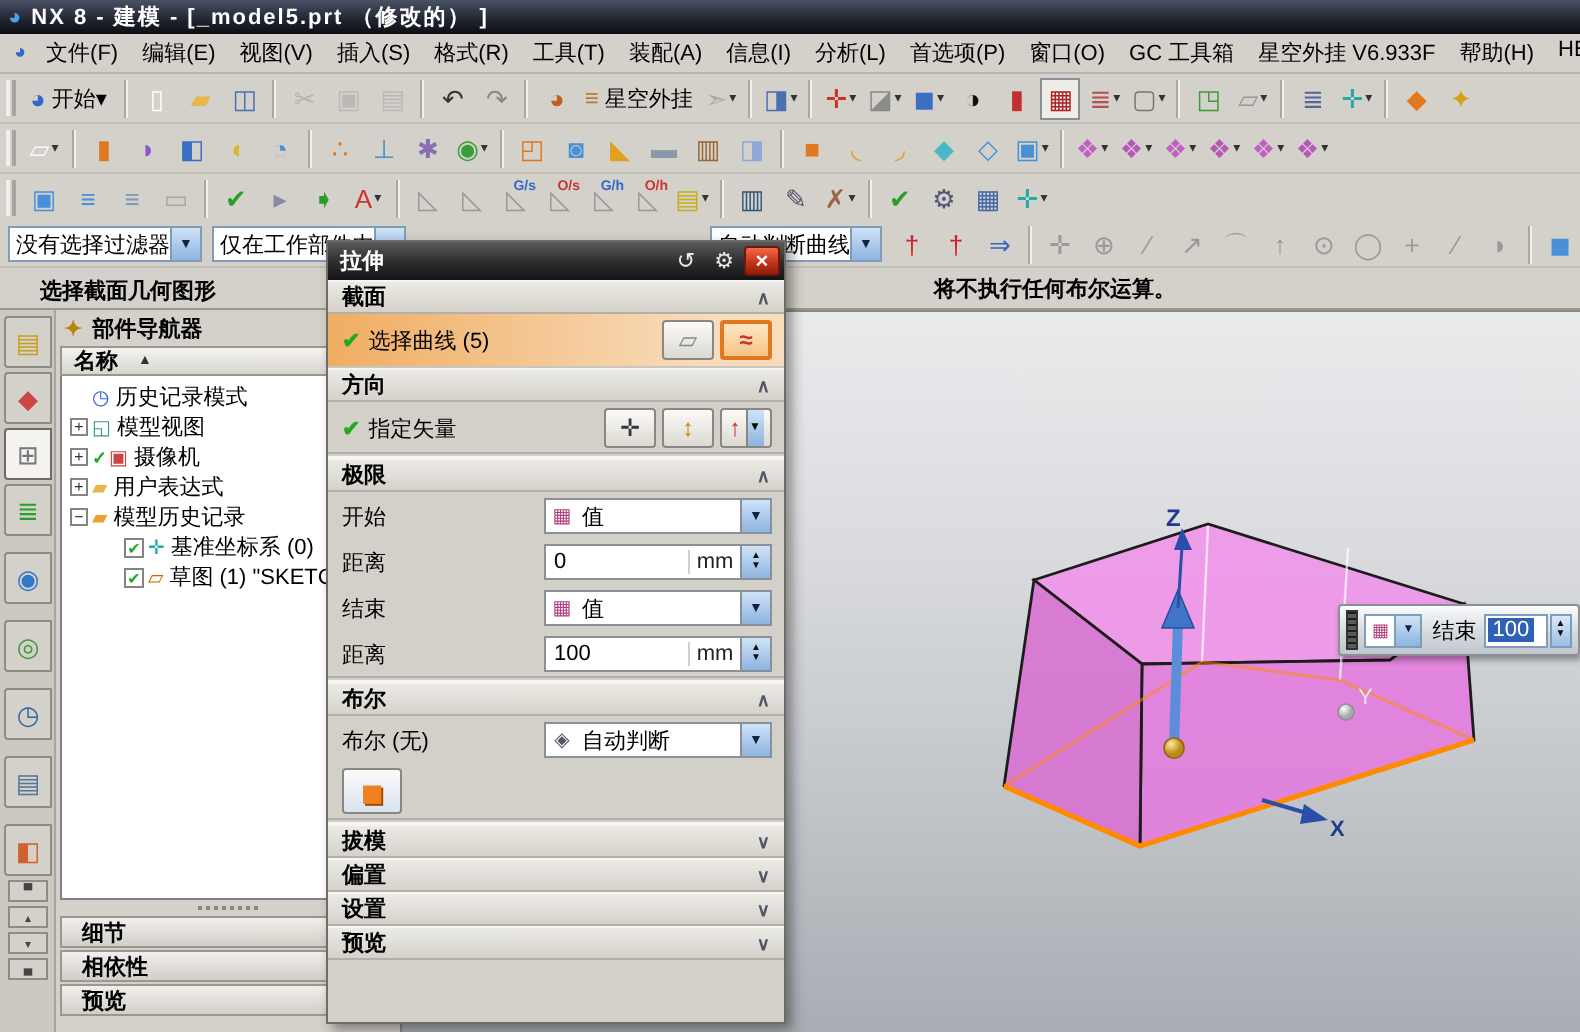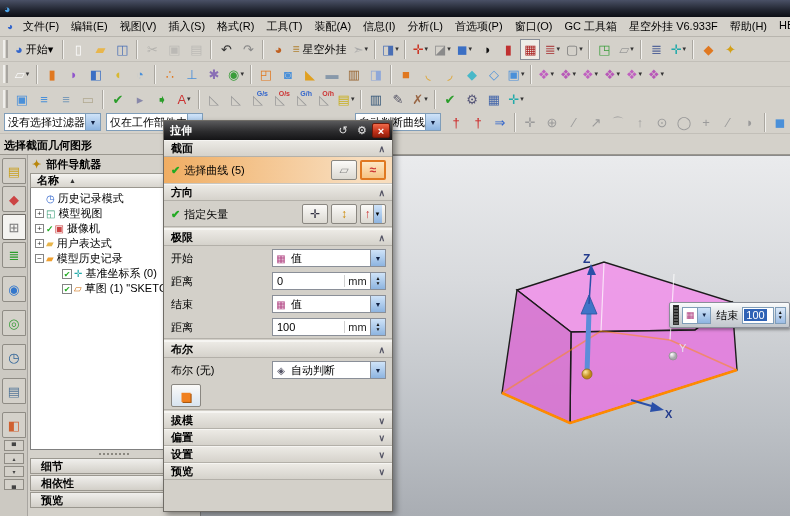--- a/index.html
+++ b/index.html
@@ -42,21 +42,21 @@
     border-bottom:1px solid #c2bfb8; display:flex; align-items:center; padding-left:4px; }
   .combo { height:18px; background:#fff; border:1px solid #7f9db9; display:flex; align-items:center; }
   .combo .ctext { flex:1; padding-left:3px; white-space:nowrap; overflow:hidden; }
   .combo .cdd { width:15px; height:100%; background:linear-gradient(180deg,#cfe3f8,#8db4e0);
     border-left:1px solid #7f9db9; display:flex; align-items:center; justify-content:center;
     font-size:7px; color:#112244; }
 
   
   .cueline { position:absolute; left:0; top:134px; width:790px; height:21px; background:#d4d1ca;
     border-bottom:1px solid #9a978f; }
-  .cueline .prompt { position:absolute; left:4px; top:4px; font-weight:bold; }
+  .cueline .prompt { position:absolute; left:20px; top:4px; font-weight:bold; }
   .cueline .status { position:absolute; left:467px; top:3px; font-weight:bold; }
 
   
   .resbar { position:absolute; left:0; top:155px; width:28px; height:361px; background:#ccc9c2;
     border-right:1px solid #a8a5a0; }
   .rtab { position:absolute; left:2px; width:24px; height:26px; background:#d4d1ca;
     border:1px solid #8f8c85; border-radius:2px 0 0 2px; display:flex; align-items:center;
     justify-content:center; font-size:13px; cursor:default; }
   .rtab.active { background:#f4f3f0; border-color:#6f6c66; }
   .rmini { position:absolute; left:4px; width:20px; height:11px; background:#d4d1ca;
@@ -163,20 +163,21 @@
   .btn.green { background:linear-gradient(180deg,#e7f6d4,#aede8d); border-color:#4e9a3e;
     box-shadow:inset 0 0 0 1px #8fcf72; }
 </style>
 </head>
 <body>
 
 <div id="app">
 
   <div class="titlebar">
     <span class="logo">◕</span>
+    <span class="ttext">NX 8 - 建模 - [_model5.prt （修改的） ]</span>
   </div>
 
   <div class="menubar">
     <span class="mlogo">◕</span>
     <span id="menu-items" style="display:flex">
         <span class="menu-item">文件(F)</span>
         <span class="menu-item">编辑(E)</span>
         <span class="menu-item">视图(V)</span>
         <span class="menu-item">插入(S)</span>
         <span class="menu-item">格式(R)</span>
@@ -540,20 +541,21 @@
         </span>
         <span class="tsep"></span>
         <span class="tbtn">
           <span class="tglyph" style="color:#4a90d9">◼</span>
         </span>
       </span>
   </div>
 
   <div class="cueline">
     <span class="prompt">选择截面几何图形</span>
+    <span class="status">将不执行任何布尔运算。</span>
   </div>
 
   <div class="resbar" id="resbar">
       <span class="rtab" style="top: 3px;">
         <span style="color:#c8a020">▤</span>
       </span>
       <span class="rtab" style="top: 31px;">
         <span style="color:#cc4444">◆</span>
       </span>
       <span class="rtab active" style="top: 59px;">

